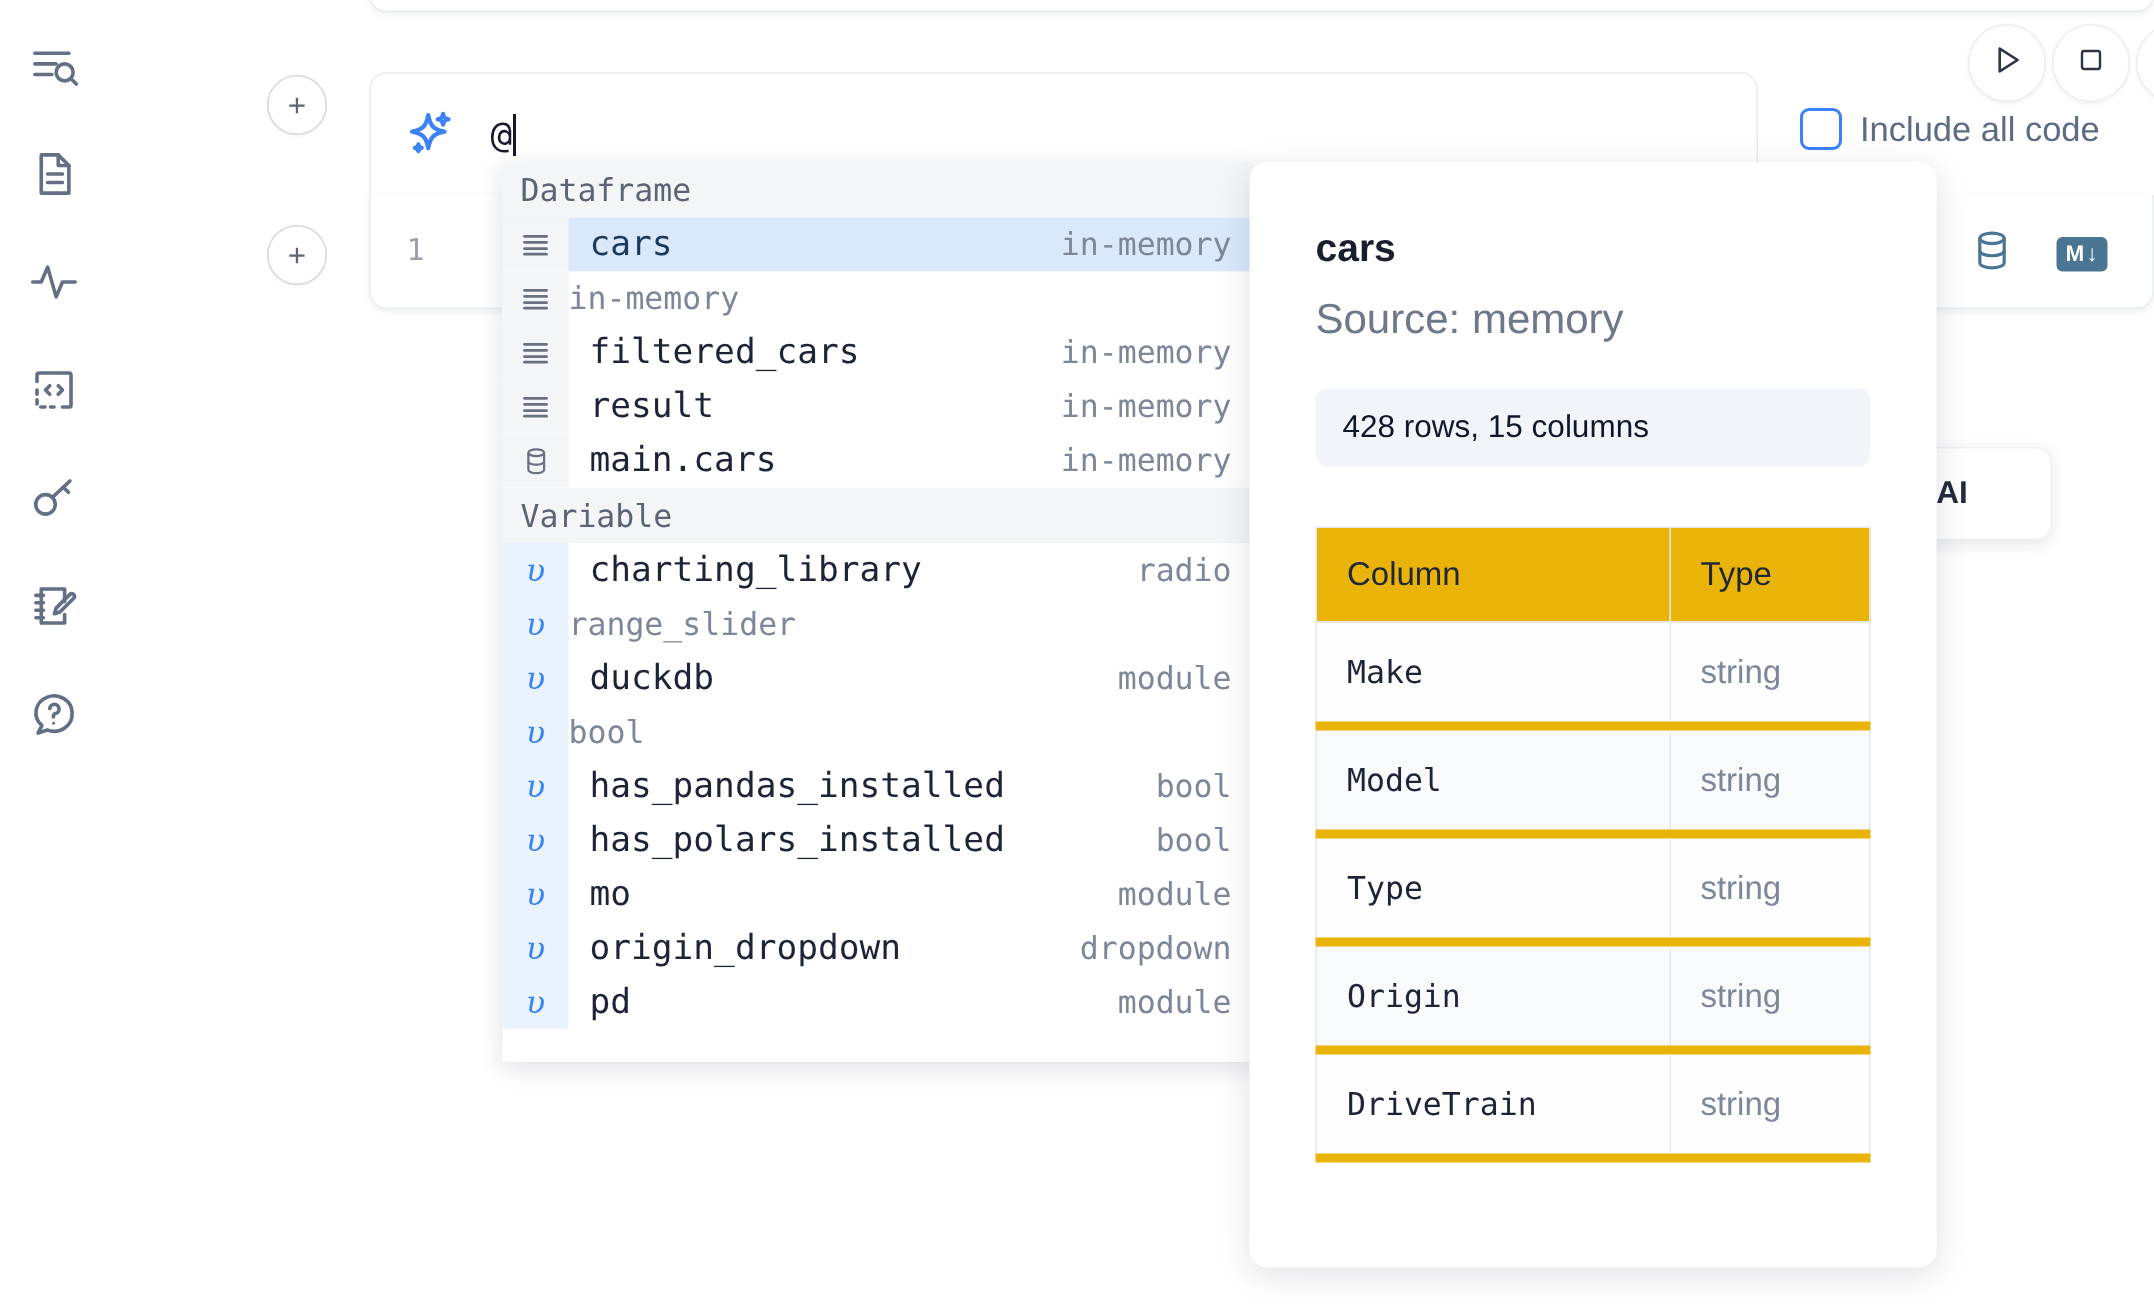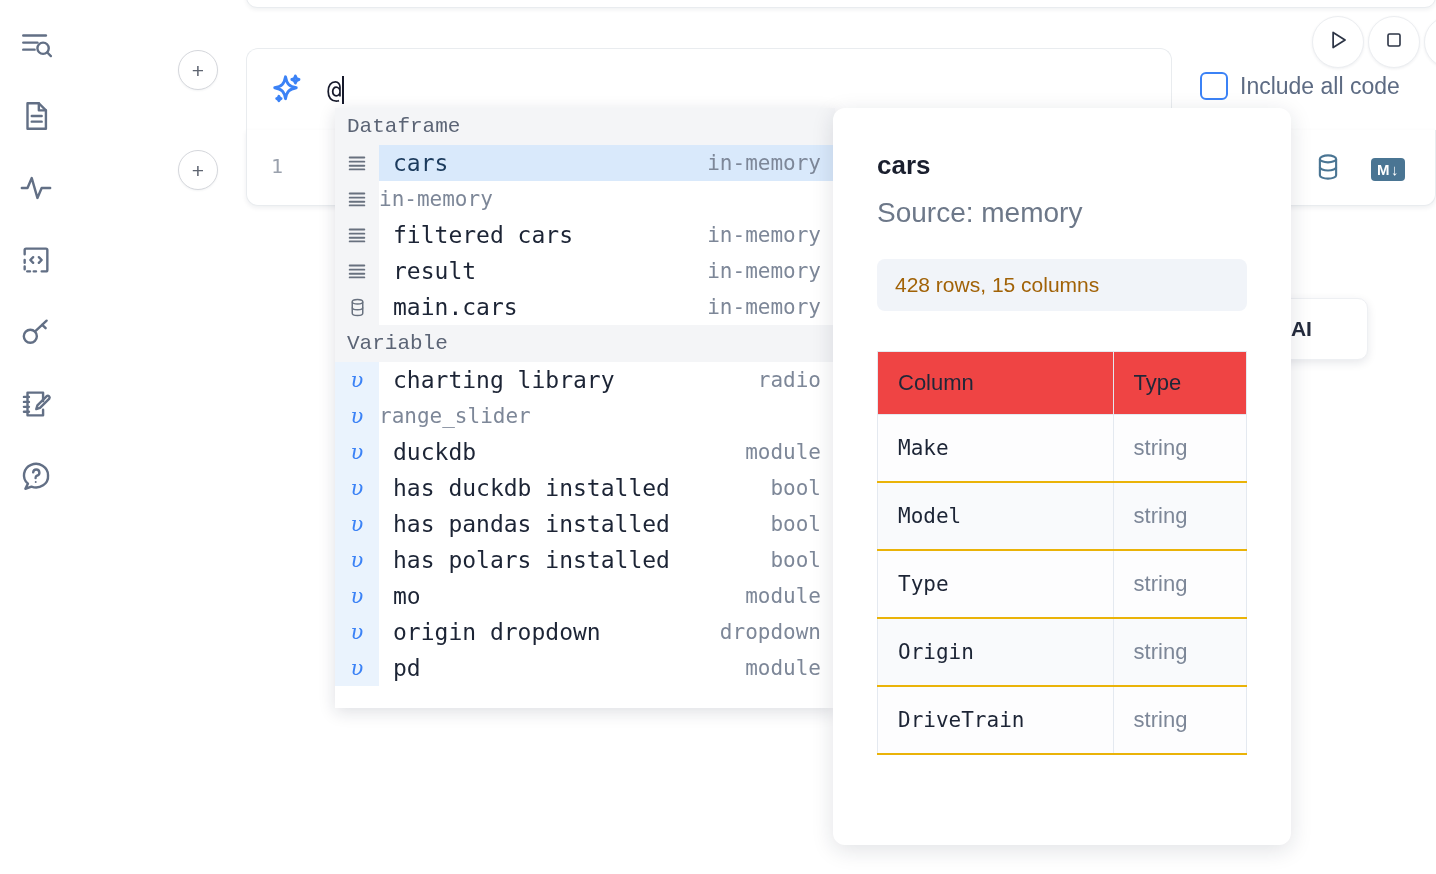--- a/index.html
+++ b/index.html
@@ -134,21 +134,21 @@
   .ac-panel {
     position: absolute; left: 335px; top: 108px; width: 500px; height: 600px;
     background: #ffffff;
     box-shadow: 0 4px 16px rgba(20,30,55,0.14);
     overflow: hidden;
     font-family: "DejaVu Sans Mono", monospace;
   }
   .ac-section {
     background: #f4f5f7; color: #5b6475;
     font-size: 21px; padding: 6px 0 6px 12px; height: 37px;
-    display: flex; align-items: center; font-family: Liberation Mono, monospace;
+    display: flex; align-items: center;
   }
   .ac-row {
     display: flex; align-items: center; height: 36px;
     background: #ffffff; cursor: pointer; position: relative;
   }
   .ac-row.sel { background: #d9e9fb; }
   .ac-icon-cell {
     width: 44px; height: 36px; flex: 0 0 44px;
     display: flex; align-items: center; justify-content: center;
     background: #f4f5f7; color: #68717f;
@@ -170,35 +170,35 @@
   .doc-panel {
     position: absolute; left: 833px; top: 108px; width: 458px; height: 737px;
     background: #ffffff; border-radius: 12px;
     box-shadow: 0 5px 22px rgba(20,30,55,0.13);
     padding: 42px 44px 0 44px; overflow: hidden;
   }
   .doc-title { font-size: 26px; font-weight: 700; color: #1a1f2e; }
   .doc-source { font-size: 28px; color: #6d7889; margin-top: 16px; }
   .doc-pill {
     margin-top: 30px; background: #f1f4f9; border-radius: 8px;
-    padding: 14px 18px; font-size: 21px; color: #a16207;
+    padding: 14px 18px; font-size: 21px; color: #0f172a;
   }
   .doc-table {
     margin-top: 40px; width: 100%; border-collapse: collapse;
     border: 1px solid #e4e9f0;
   }
   .doc-table th {
-    background: #ef4444; text-align: left;
+    background: #eab308; text-align: left;
     padding: 18px 20px; font-size: 22px; font-weight: 400; color: #1f2738;
     border-right: 1px solid #e4e9f0; border-bottom: 1px solid #e4e9f0;
   }
   .doc-table th:last-child { border-right: none; }
   .doc-table td {
     padding: 20px 20px; font-size: 22px;
-    border-right: 1px solid #e4e9f0; border-bottom: 2px solid #eab308;
+    border-right: 1px solid #e4e9f0; border-bottom: 6px solid #eab308;
   }
   .doc-table td:last-child { border-right: none; }
   .doc-table td.col-name {
     font-family: "DejaVu Sans Mono", monospace; color: #1c2435; font-size: 21px;
   }
   .doc-table td.col-type { color: #7d8798; margin-left: 10px; }
   .doc-table tbody tr:nth-child(odd) { background: #fdfdfe; }
   .doc-table tbody tr:nth-child(even) { background: #f9fafc; }
 </style>
 </head>
@@ -418,21 +418,20 @@
         <div class="ac-icon-cell">
           <span class="var-glyph">υ</span>
         </div>
         <div class="ac-name">duckdb</div>
         <div class="ac-type">module</div>
       </div>
       <div class="ac-row var">
         <div class="ac-icon-cell">
           <span class="var-glyph">υ</span>
         </div>
-        <div class="ac-name">has_duckdb_installed</div>
         <div class="ac-type">bool</div>
       </div>
       <div class="ac-row var">
         <div class="ac-icon-cell">
           <span class="var-glyph">υ</span>
         </div>
         <div class="ac-name">has_pandas_installed</div>
         <div class="ac-type">bool</div>
       </div>
       <div class="ac-row var">

